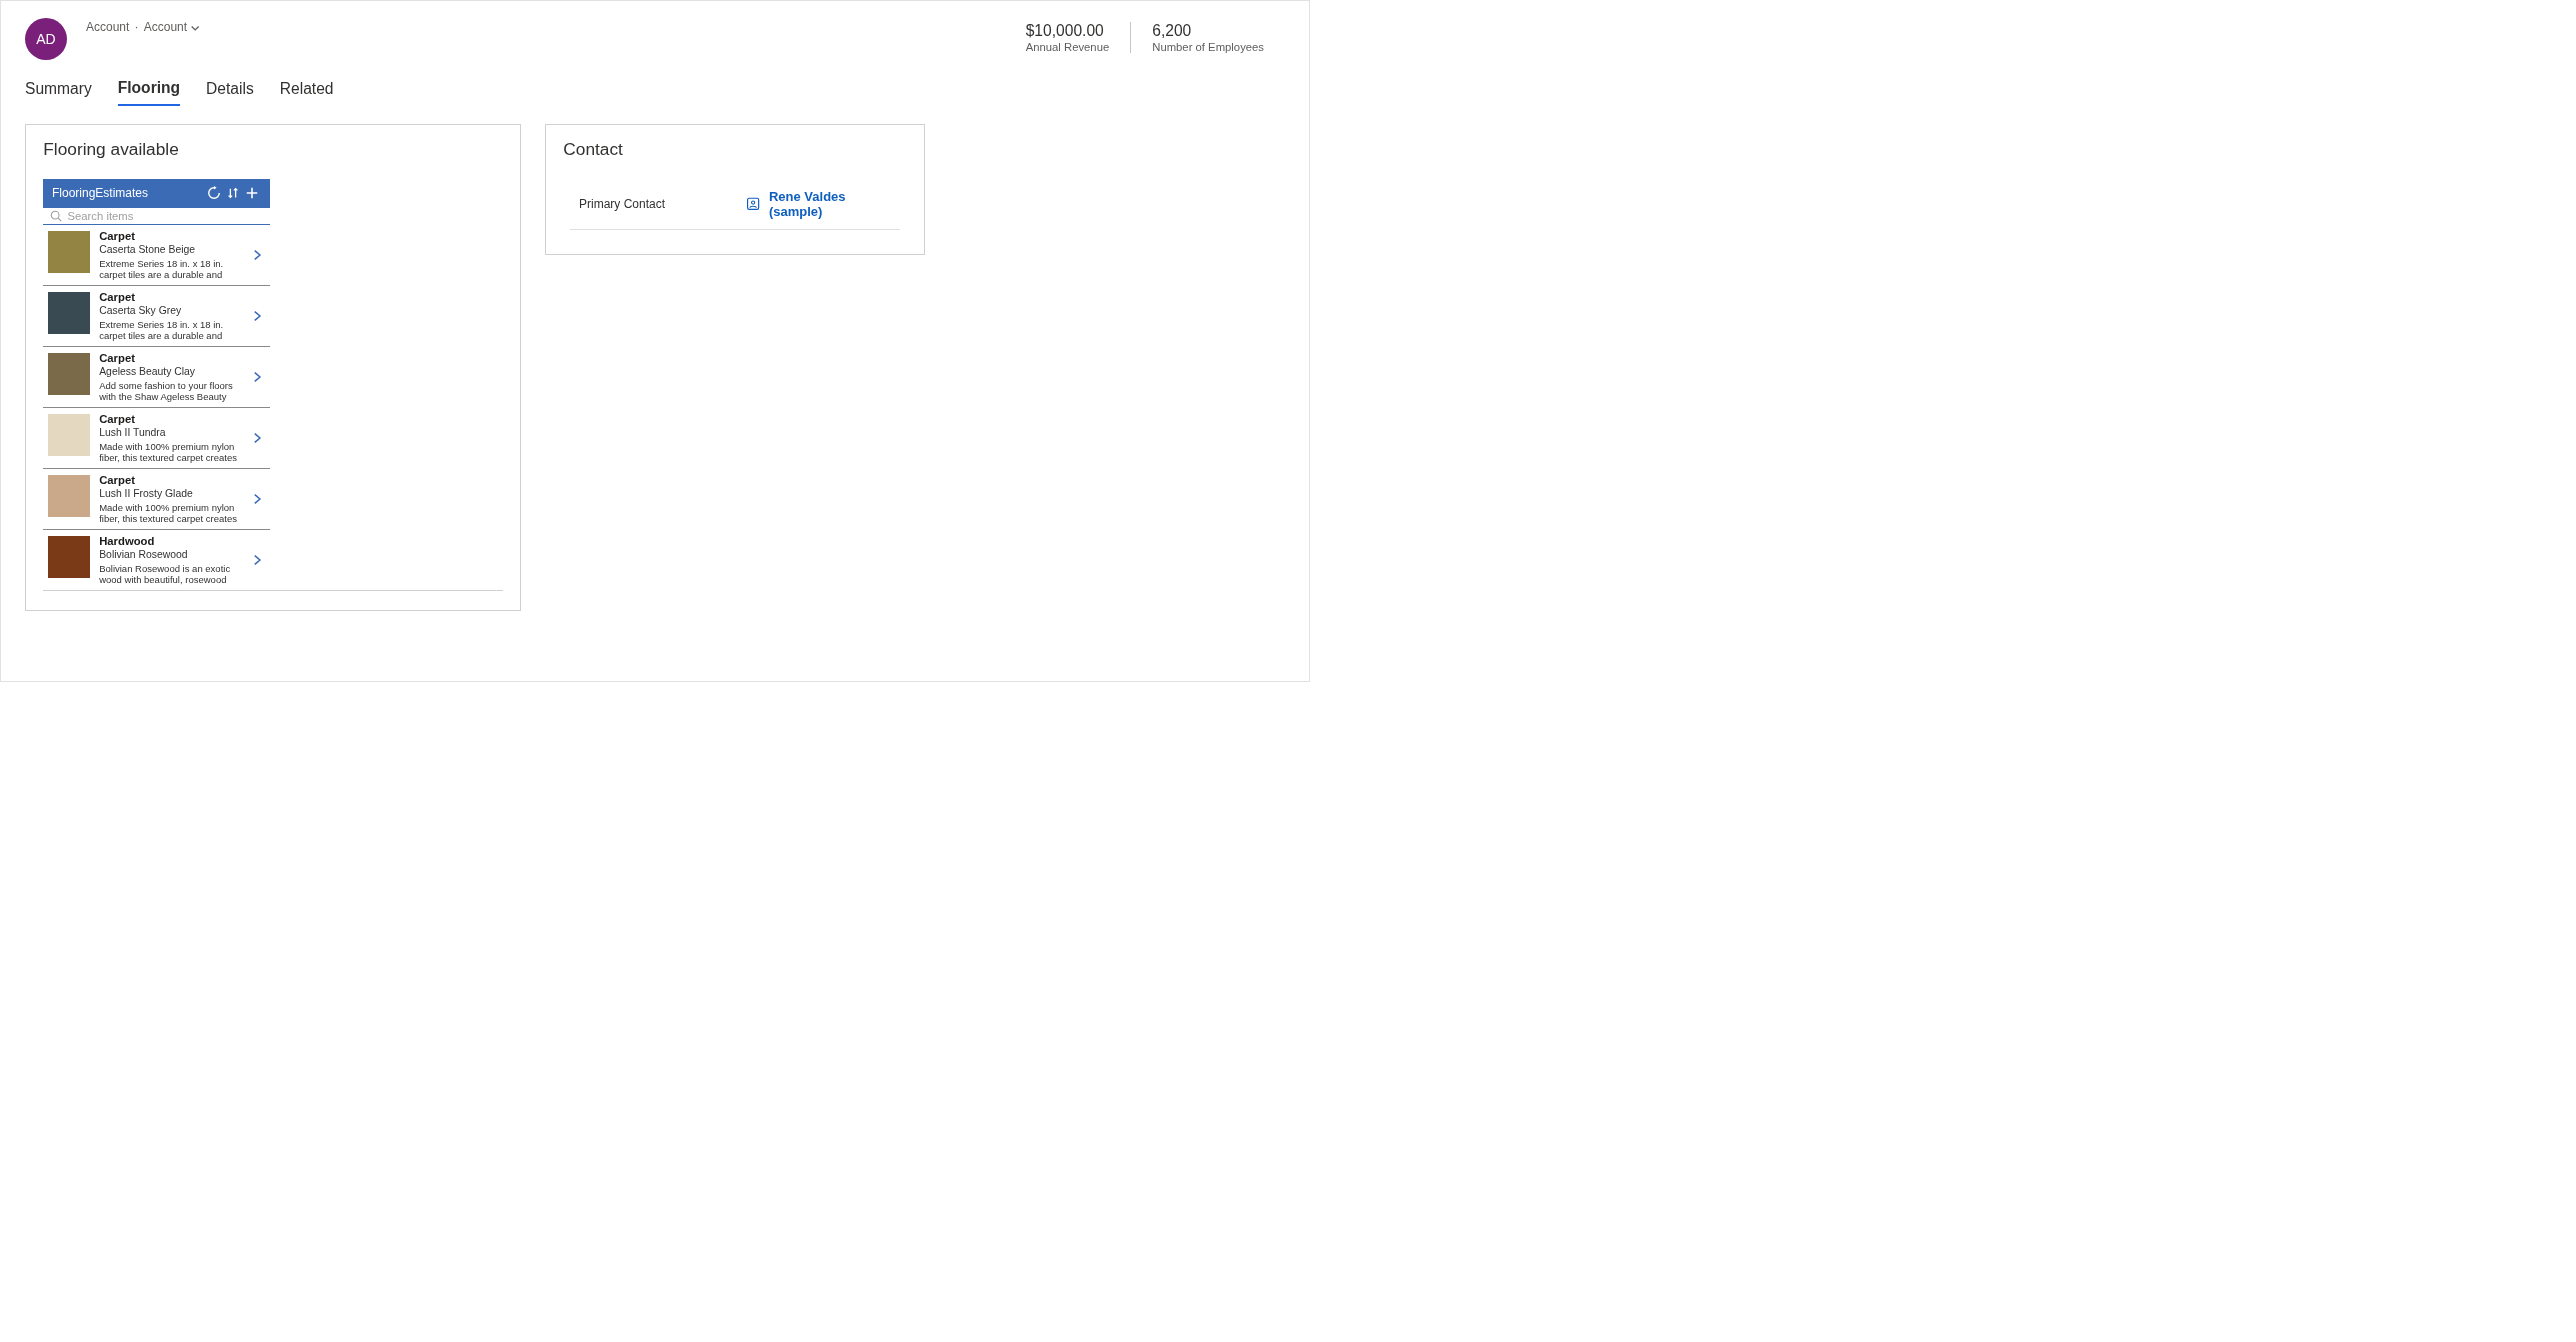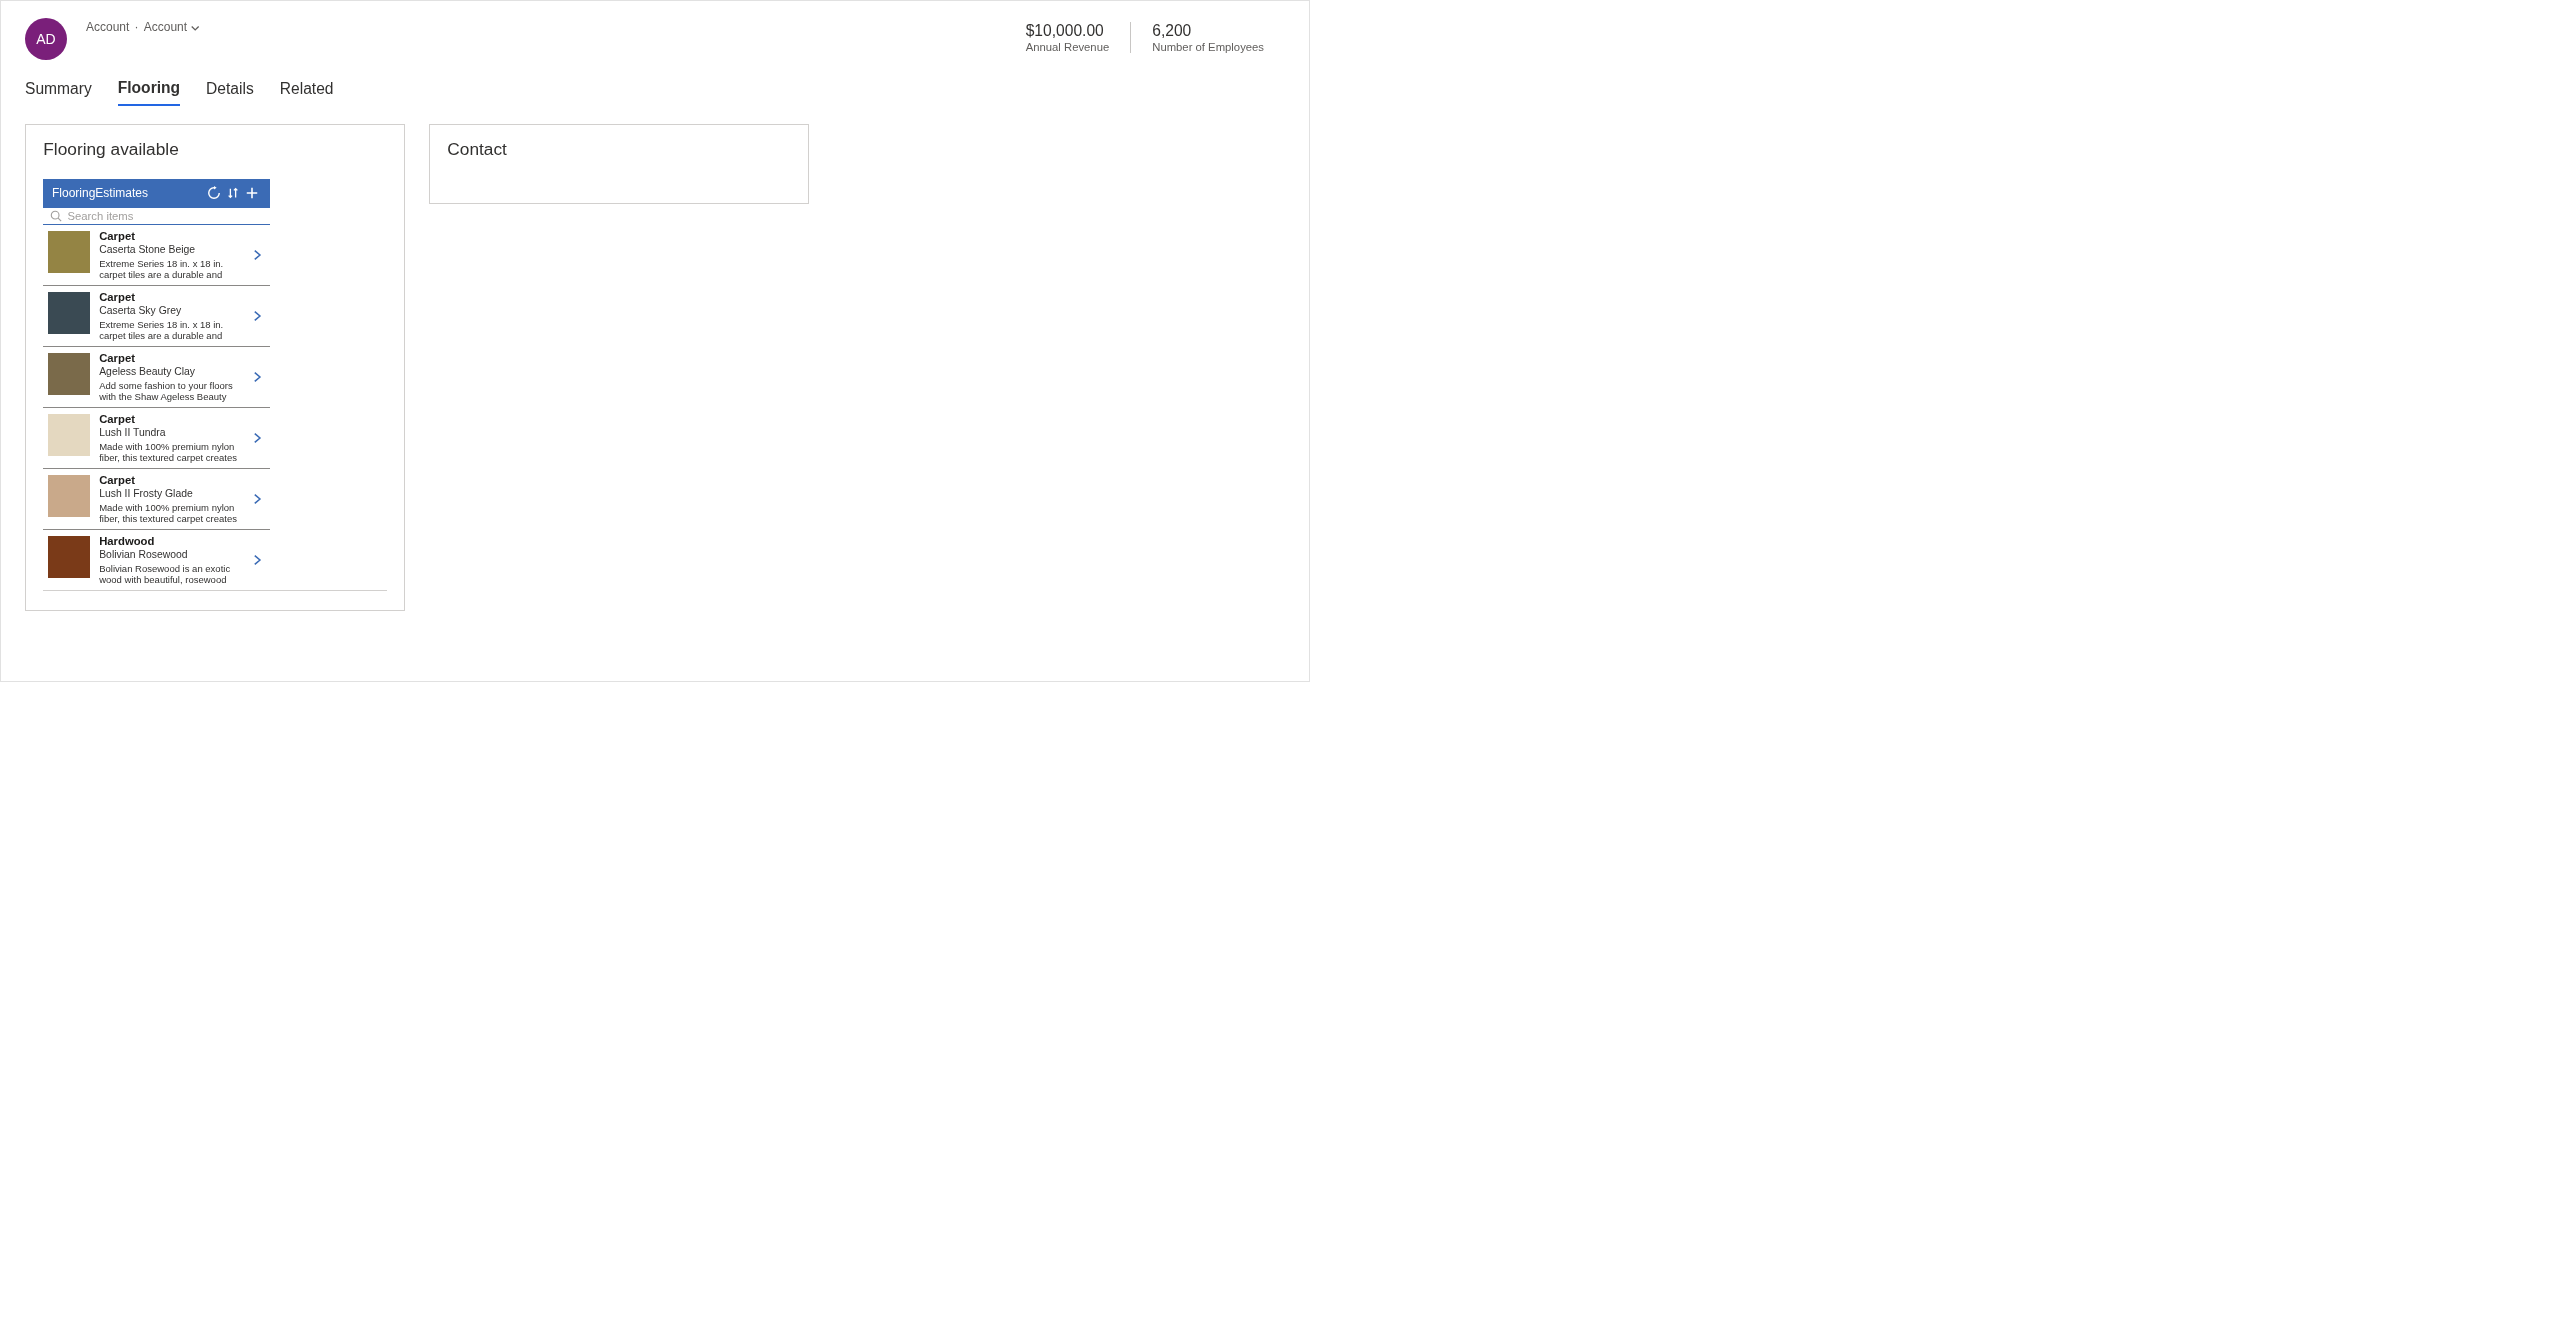--- a/index.html
+++ b/index.html
@@ -91,21 +91,21 @@
     display: flex;
     gap: 24px;
     padding: 17.3px 24px;
     align-items: flex-start;
   }
   .card {
     border: 0.9px solid #d2d0ce;
     background: #fff;
   }
   .card-flooring {
-    width: 380px;
+    width: 496px;
     padding: 14px 17.3px 19px 17.3px;
   }
   .card-contact {
     width: 380px;
     padding: 14px 17.3px 24px 17.3px;
   }
   .section-title {
     font-size: 17.3px;
     font-weight: 400;
     color: #323130;
@@ -384,16 +384,27 @@
               </div>
             </div>
           </div>
       </div>
     </div>
     <div class="flooring-divider"></div>
   </div>
 
   <div class="card card-contact">
     <div class="section-title">Contact</div>
+    <div class="contact-row">
+      <div class="contact-label">Primary Contact</div>
+      <a class="contact-value">
+        <svg width="15.6" height="15.6" viewBox="0 0 18 18">
+          <rect x="2" y="2" width="14" height="14" rx="2" stroke="#0f5fbf" stroke-width="1.5" fill="none"></rect>
+          <circle cx="9" cy="7.5" r="2" stroke="#0f5fbf" stroke-width="1.4" fill="none"></circle>
+          <path d="M5 14 C5 11.5 13 11.5 13 14" stroke="#0f5fbf" stroke-width="1.4" fill="none"></path>
+        </svg>
+        <span>Rene Valdes (sample)</span>
+      </a>
+    </div>
   </div>
 
 </div>
 
 
 </body></html>

